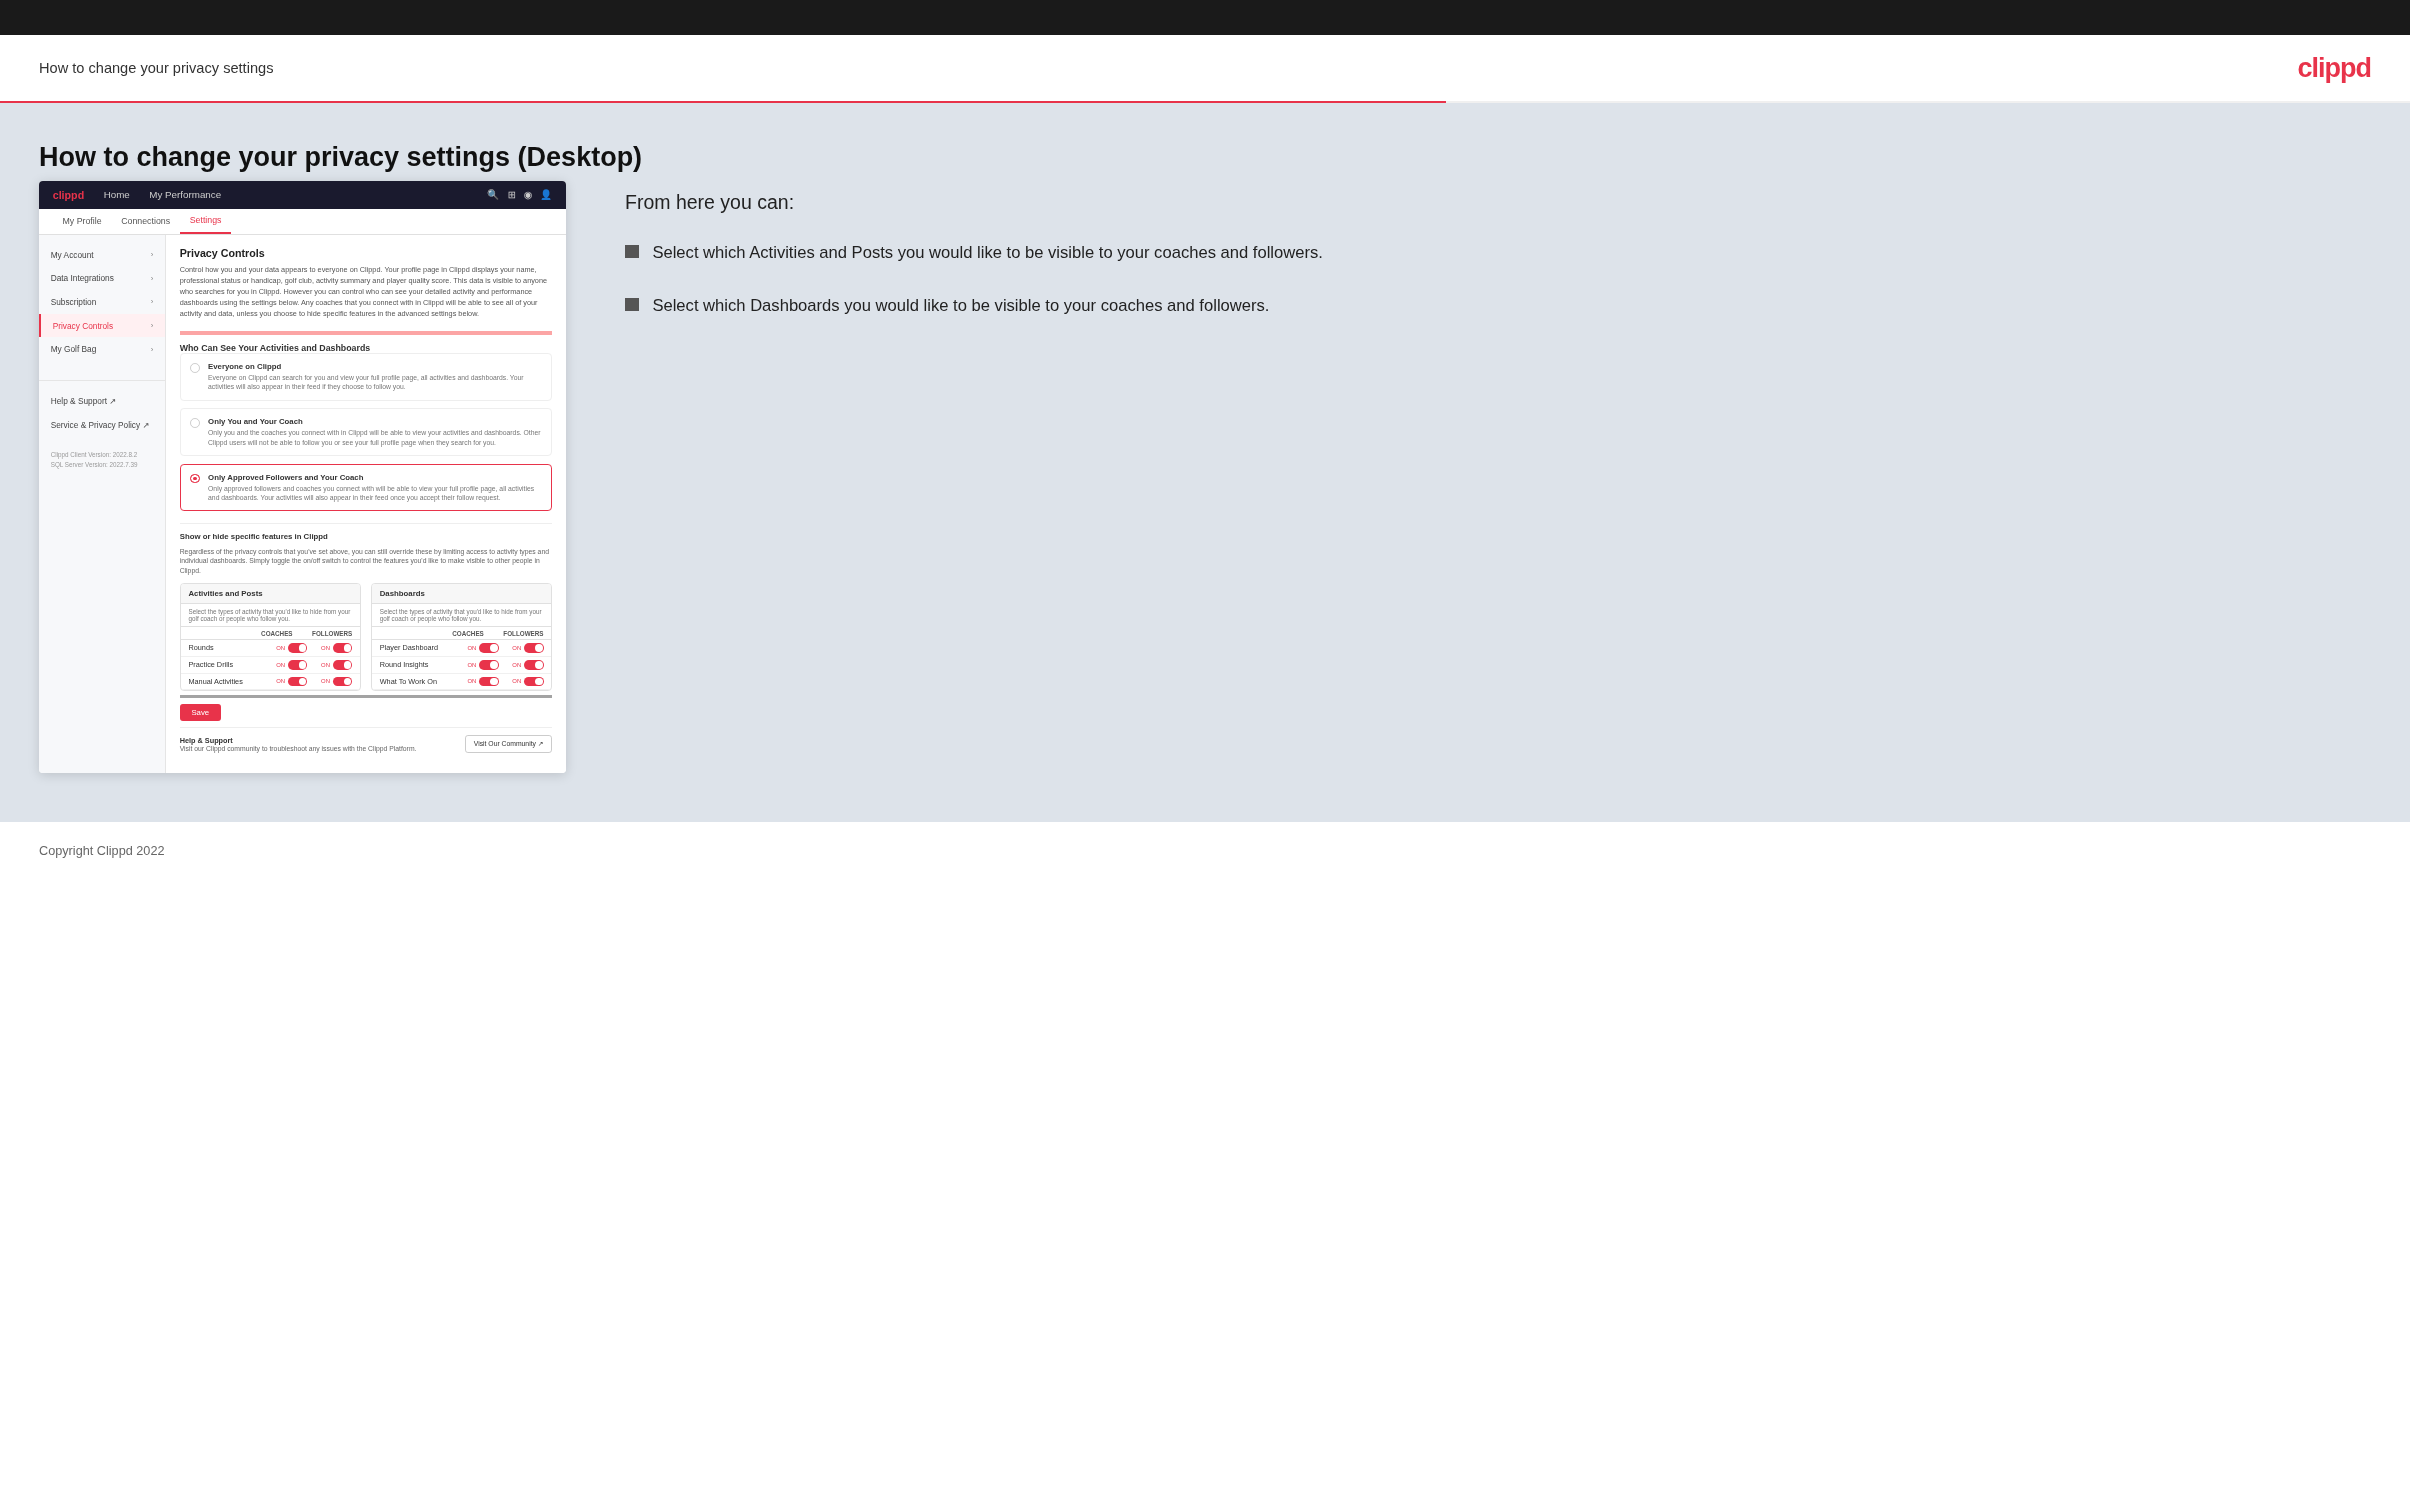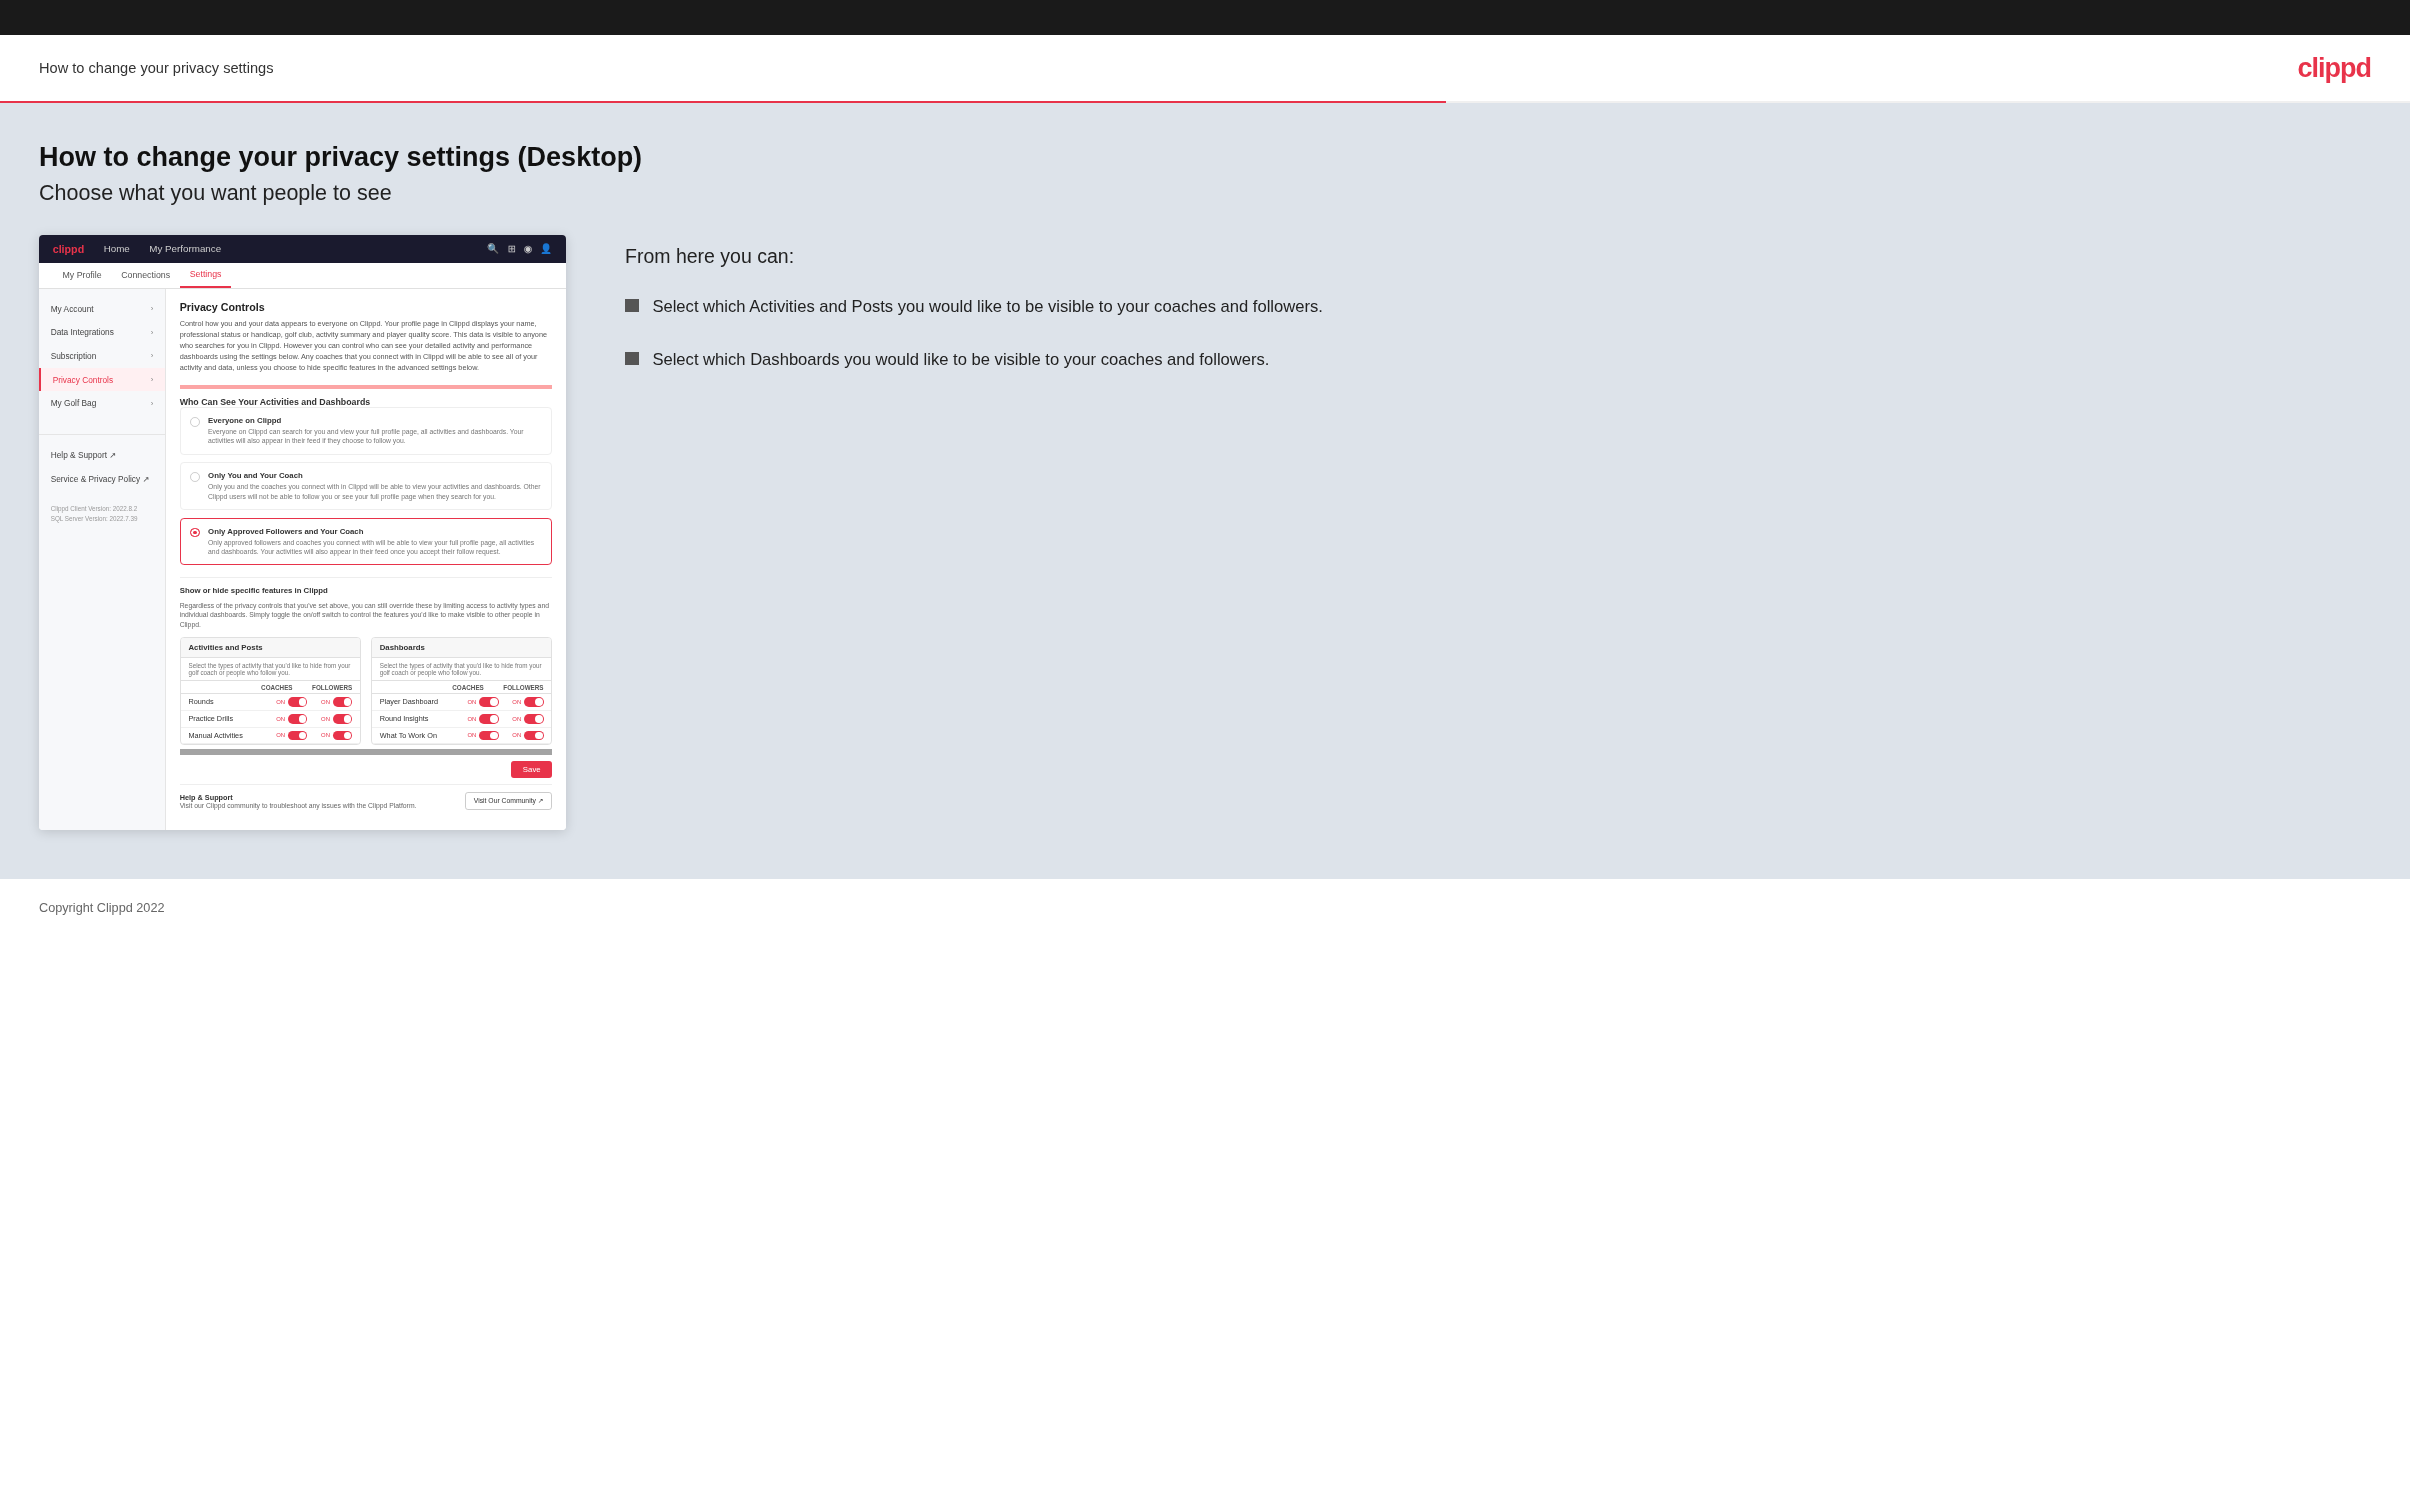--- a/index.html
+++ b/index.html
@@ -324,23 +324,23 @@
       right: 1px;
       top: 1px;
       width: 7.8px;
       height: 7.8px;
       border-radius: 50%;
       background: #fff;
     }
 
     .mockup-save-row {
       display: flex;
-      justify-content: flex-end;
+      justify-content: flex-start;
       padding: 5.9px 0;
-      border-top: 6px solid #a3a3a3;
+      border-top: 3px solid #a3a3a3;
       margin-top: 3.9px;
     }
     .mockup-save-btn {
       background: #e8334a;
       color: #fff;
       font-size: 7.8px;
       padding: 3.9px 11.7px;
       border-radius: 2.9px;
       border: none;
     }
@@ -426,21 +426,20 @@
 <div class="header">
   <span class="header-title">How to change your privacy settings</span>
   <span class="logo">clippd</span>
 </div>
 
 <div class="header-divider"></div>
 
 <div class="main-content">
 
   <h1 class="main-title">How to change your privacy settings (Desktop)</h1>
-  <p class="main-subtitle">Choose what you want people to see</p>
 
   <div class="content-row">
 
     <div class="screenshot-container">
 
       <div class="mockup-nav">
         <span class="mockup-logo">clippd</span>
         <span class="mockup-nav-item">Home</span>
         <span class="mockup-nav-item">My Performance</span>
         <div class="mockup-nav-icons">

